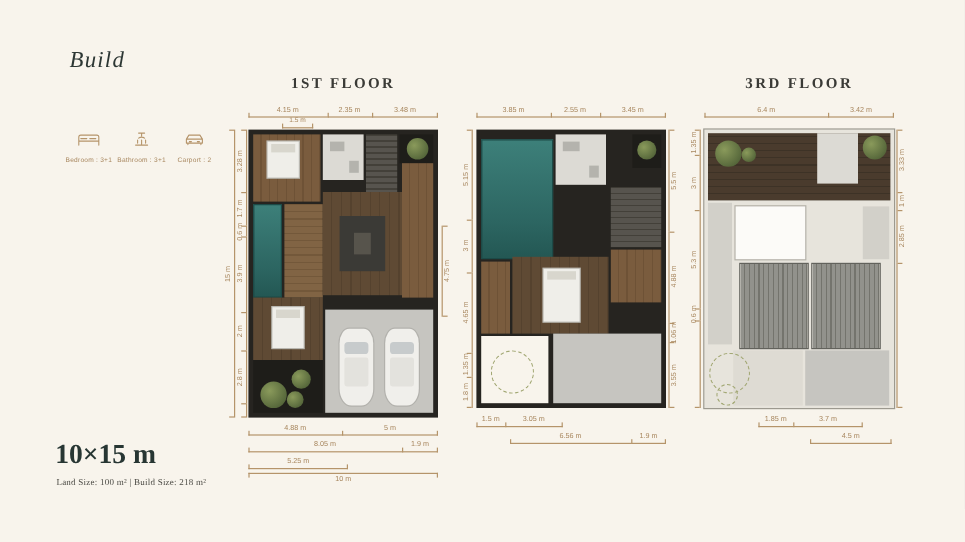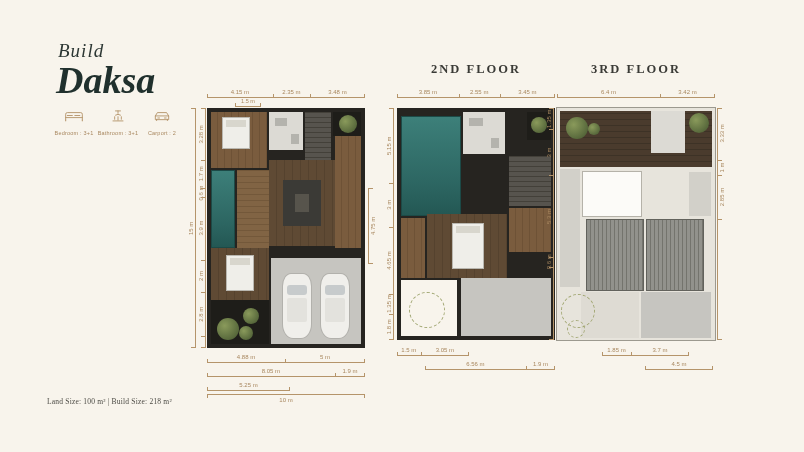--- a/index.html
+++ b/index.html
@@ -72,21 +72,20 @@
   .car-glass{position:absolute;left:4px;top:11px;width:20px;height:10px;background:#c7cbcc;border-radius:3px;}
   .car-roof{position:absolute;left:4px;top:24px;width:20px;height:24px;background:#e3e2dd;border-radius:2px;}
   .fixture{position:absolute;background:#b4b3ad;}
 </style>
 </head>
 <body>
 
 <div class="page">
 
   <div class="type-label">Build</div>
-  <h1 class="type-name">Daksa</h1>
 
   <div class="features">
     <div class="feature">
       <span>
         <svg viewBox="0 0 24 15">
             <path d="M2 13 V6 q0-2 2-2 h16 q2 0 2 2 v7 M2 10 h20 M4 7.5 h6 M13 7.5 h6 M2 13 v1 M22 13 v1"></path>
           </svg>
       </span>
       <span class="feature-label">Bedroom : 3+1</span>
     </div>
@@ -101,23 +100,25 @@
     <div class="feature">
       <span>
         <svg viewBox="0 0 24 15">
             <path d="M4 12 v-4 l2.5-4 h11 l2.5 4 v4 z M4 8 h16 M7 10.5 h2 M15 10.5 h2 M5.5 12 v1.5 M18.5 12 v1.5"></path>
           </svg>
       </span>
       <span class="feature-label">Carport : 2</span>
     </div>
   </div>
 
+  <div class="size-dim">10×15 m</div>
   <div class="size-detail">Land Size: 100 m² | Build Size: 218 m²</div>
 
   <section class="floor" style="left:185px;">
+    <h2 class="floor-title" style="left:22px;">1ST FLOOR</h2>
 
     <div class="dim-row" style="left:22px;top:30px;width:158px;">
       <div class="seg" style="flex-grow:415">
           <span class="dlabel">4.15 m</span>
         </div>
       <div class="seg" style="flex-grow:235">
           <span class="dlabel">2.35 m</span>
         </div>
       <div class="seg" style="flex-grow:348">
           <span class="dlabel">3.48 m</span>
@@ -226,21 +227,20 @@
         </div>
     </div>
     <div class="dim-row below" style="left:22px;top:338px;width:158px;">
       <div class="seg">
           <span class="dlabel">10 m</span>
         </div>
     </div>
   </section>
 
   <section class="floor" style="left:376px;">
-    <h2 class="floor-title" style="left:21px;">2ND FLOOR</h2>
 
     <div class="dim-row" style="left:21px;top:30px;width:158px;">
       <div class="seg" style="flex-grow:385">
           <span class="dlabel">3.85 m</span>
         </div>
       <div class="seg" style="flex-grow:255">
           <span class="dlabel">2.55 m</span>
         </div>
       <div class="seg" style="flex-grow:345">
           <span class="dlabel">3.45 m</span>
@@ -313,21 +313,21 @@
     <div class="dim-row" style="left:49px;top:302px;width:130px;">
       <div class="seg" style="flex-grow:656">
           <span class="dlabel">6.56 m</span>
         </div>
       <div class="seg" style="flex-grow:190">
           <span class="dlabel">1.9 m</span>
         </div>
     </div>
   </section>
 
-  <section class="floor" style="left:536px;">
+  <section class="floor" style="left:566px;">
     <h2 class="floor-title" style="left:21px;">3RD FLOOR</h2>
 
     <div class="dim-row" style="left:21px;top:30px;width:158px;">
       <div class="seg" style="flex-grow:640">
           <span class="dlabel">6.4 m</span>
         </div>
       <div class="seg" style="flex-grow:342">
           <span class="dlabel">3.42 m</span>
         </div>
     </div>

